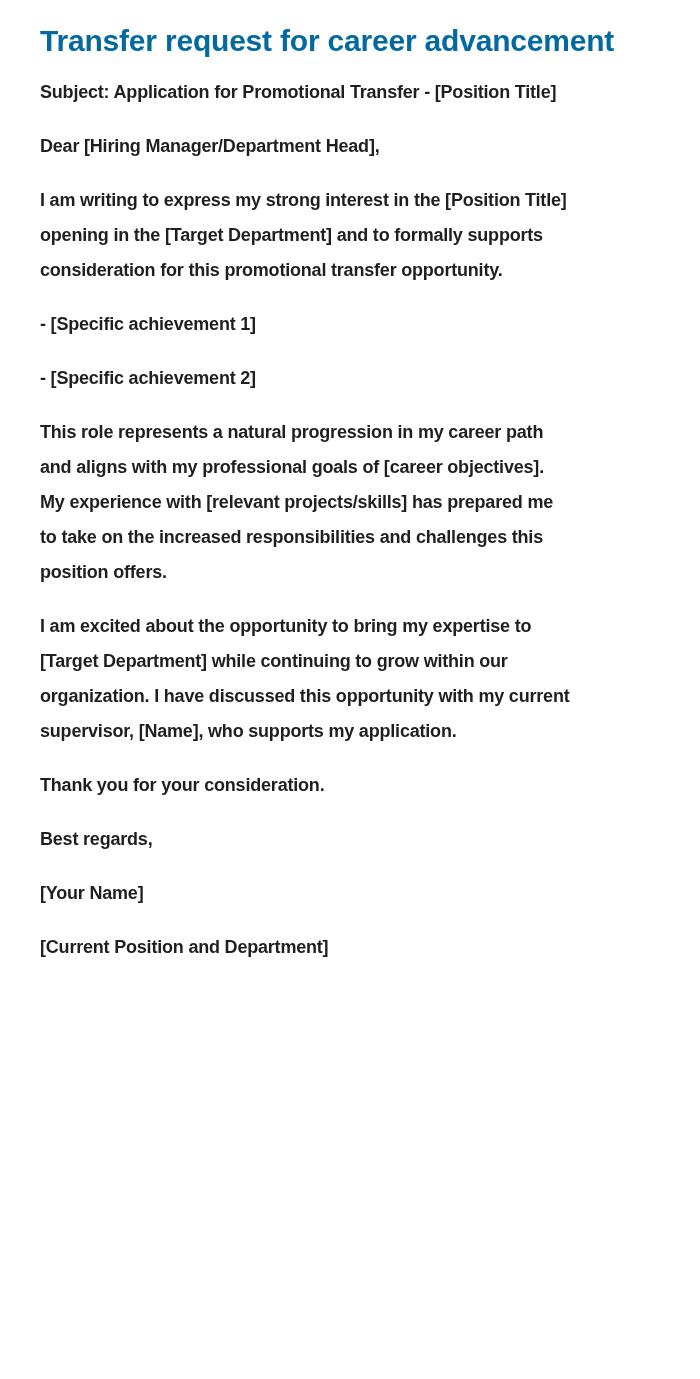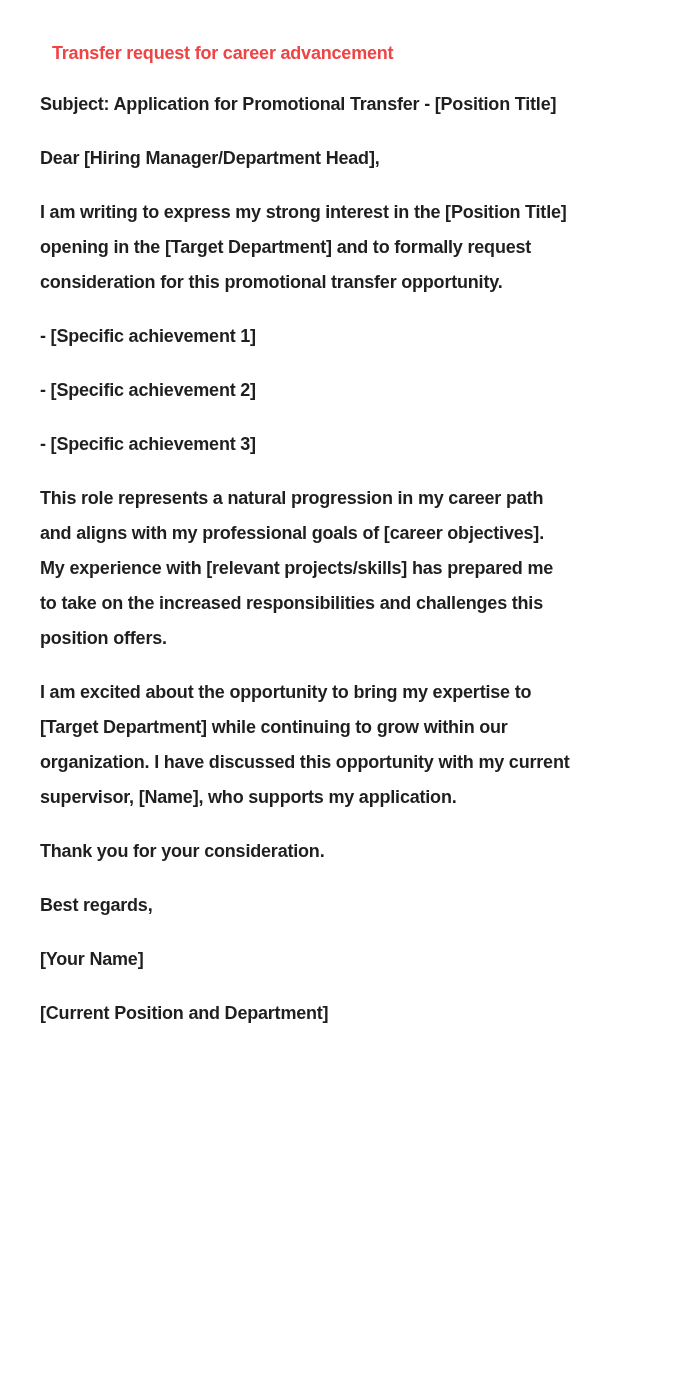--- a/index.html
+++ b/index.html
@@ -10,25 +10,25 @@
   .page {
     width: 700px;
     min-height: 1379px;
     box-sizing: border-box;
     padding: 26px 40px 40px 40px;
     background: #ffffff;
     font-family: "Liberation Sans", sans-serif;
     color: #1f1f1f;
   }
   .doc-title {
-    margin: 12px;
-    font-size: 18px;
+    margin: 0;
+    font-size: 30px;
     line-height: 30px;
     font-weight: 700;
-    color: #ef4444;
+    color: #0369a1;
     letter-spacing: -0.2px;
     font-family: "Liberation Sans", sans-serif;
   }
   .doc-paragraph {
     margin: 19px 0 0 0;
     font-size: 18px;
     line-height: 35px;
     font-weight: 700;
     letter-spacing: -0.2px;
     white-space: pre-line; 
@@ -36,25 +36,24 @@
 </style>
 </head>
 <body>
 
 <div class="page">
   <h1 class="doc-title">Transfer request for career advancement</h1>
   <div id="paragraph-container">
       <p class="doc-paragraph">Subject: Application for Promotional Transfer - [Position Title]</p>
       <p class="doc-paragraph">Dear [Hiring Manager/Department Head],</p>
       <p class="doc-paragraph">I am writing to express my strong interest in the [Position Title]
-opening in the [Target Department] and to formally request
+opening in the [Target Department] and to formally supports
 consideration for this promotional transfer opportunity.</p>
       <p class="doc-paragraph">- [Specific achievement 1]</p>
       <p class="doc-paragraph">- [Specific achievement 2]</p>
-      <p class="doc-paragraph">- [Specific achievement 3]</p>
       <p class="doc-paragraph">This role represents a natural progression in my career path
 and aligns with my professional goals of [career objectives].
 My experience with [relevant projects/skills] has prepared me
 to take on the increased responsibilities and challenges this
 position offers.</p>
       <p class="doc-paragraph">I am excited about the opportunity to bring my expertise to
 [Target Department] while continuing to grow within our
 organization. I have discussed this opportunity with my current
 supervisor, [Name], who supports my application.</p>
       <p class="doc-paragraph">Thank you for your consideration.</p>

